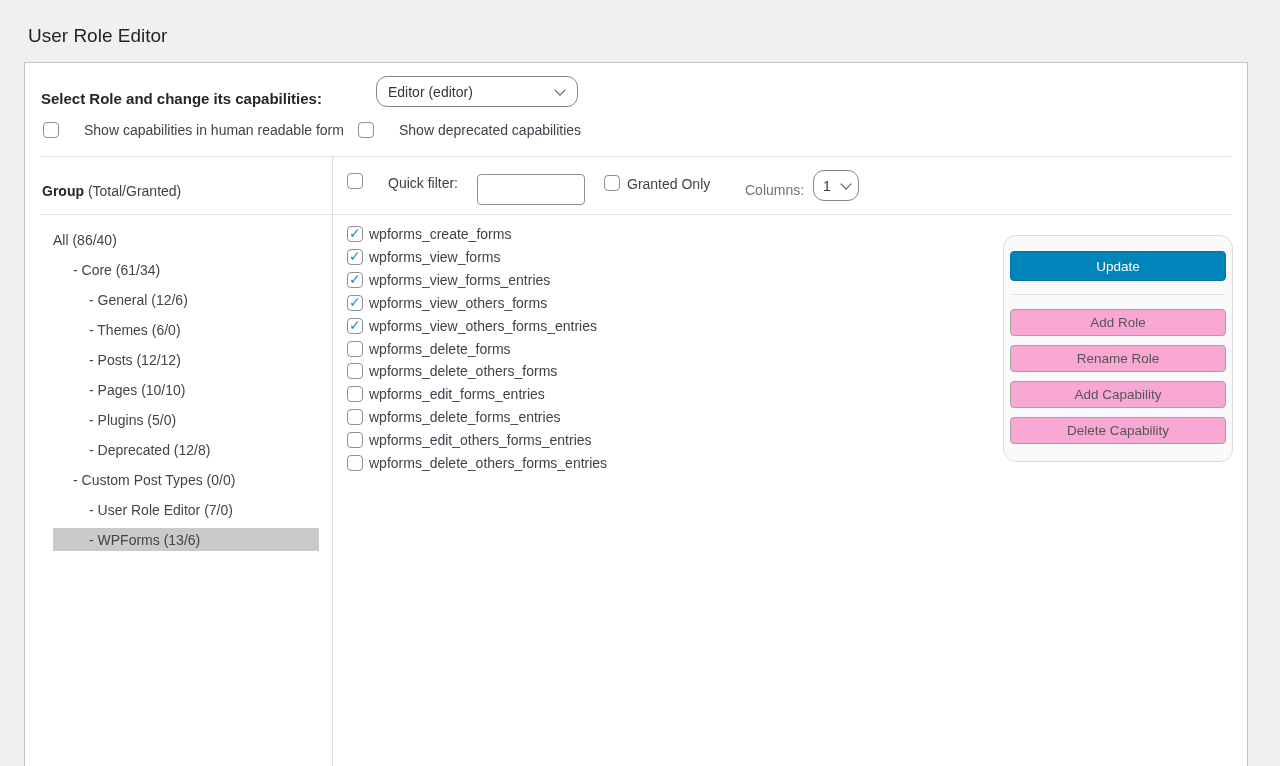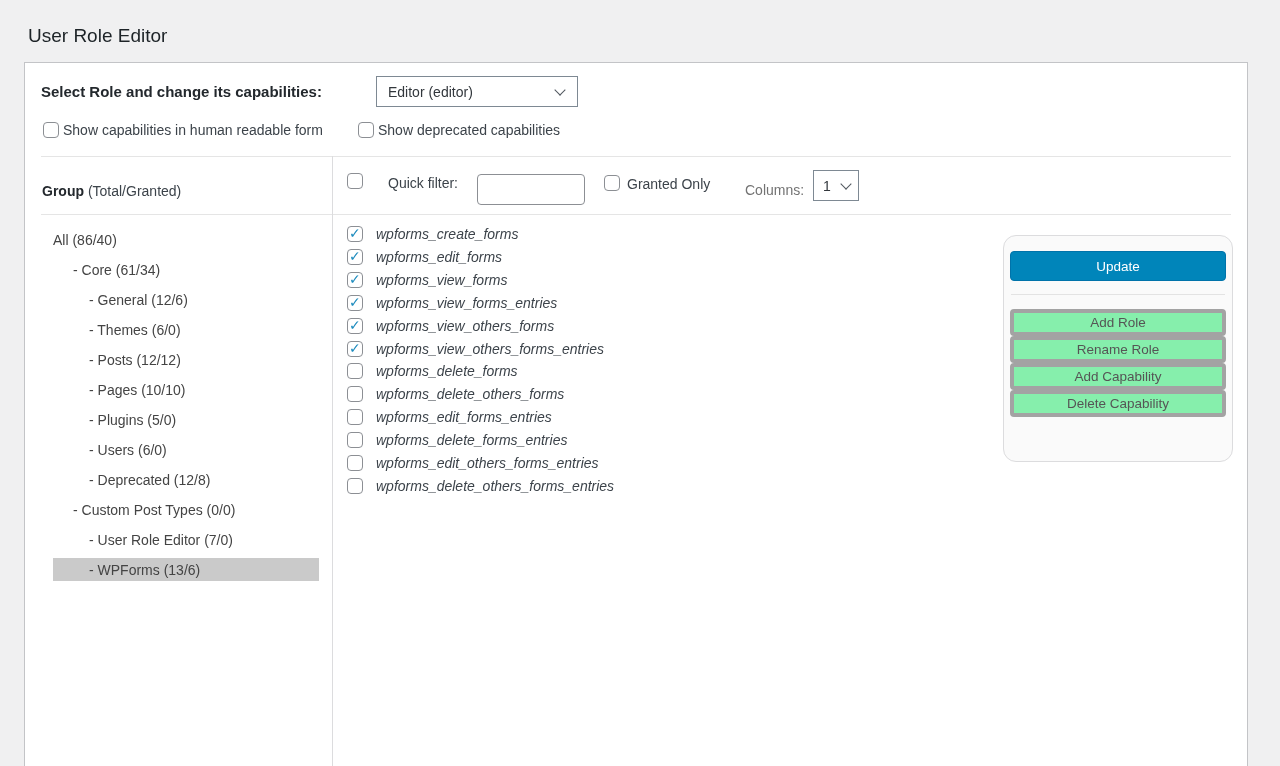--- a/index.html
+++ b/index.html
@@ -11,25 +11,25 @@
   }
   .page-title {
     position:absolute; left:28px; top:25px;
     font-size:19px; font-weight:400; color:#1d2327;
   }
   .panel {
     position:absolute; left:24px; top:62px; width:1224px; height:740px;
     background:#fff; border:1px solid #c3c4c7;
   }
   
-  .role-row { position:absolute; left:16px; top:13px; height:31px; display:flex; align-items:center; }
+  .role-row { position:absolute; left:16px; top:13px; height:31px; display:flex; align-items:flex-end; }
   .role-label { font-size:15px; font-weight:700; color:#23282d; }
   .select {
     position:relative; background:#fff;
-    border:1px solid #7e8993; border-radius:0;
+    border:1px solid #7e8993; border-radius:11px;
     display:flex; align-items:center;
     font-size:14px; color:#32373c; cursor:pointer;
   }
   .role-select { position:absolute; left:351px; top:13px; width:202px; height:31px; padding:0 30px 0 11px; }
   .chev {
     position:absolute; right:13px; top:50%;
     width:8px; height:8px; margin-top:-6px;
     border-right:1.7px solid #50575e; border-bottom:1.7px solid #50575e;
     transform:rotate(45deg);
   }
@@ -38,21 +38,21 @@
     position:relative; display:inline-block; flex:0 0 auto;
     width:16px; height:16px; background:#fff;
     border:1px solid #8c8f94; border-radius:4px; cursor:pointer;
   }
   .cb.checked::after {
     content:"\2713";
     position:absolute; left:1px; top:-2px;
     font-size:14px; line-height:16px; font-weight:700;
     color: var(--check, #1e8cbe);
   }
-  .opt-item { position:absolute; top:59px; display:flex; align-items:center; gap:4px; font-size:14px; color:#3c434a; }
+  .opt-item { position:absolute; top:59px; display:flex; align-items:center; gap:25px; font-size:14px; color:#3c434a; }
   .opt-item-1 { left:18px; }
   .opt-item-2 { left:333px; }
   
   .hdiv { position:absolute; left:16px; right:16px; height:1px; background:#e5e5e5; }
   .hdiv1 { top:93px; }
   .hdiv2 { top:151px; }
   .vdiv { position:absolute; left:307px; top:93px; bottom:0; width:1px; background:#dcdcde; }
   
   .group-header { position:absolute; left:17px; top:120px; font-size:14px; color:#3c434a; }
   .group-header b { color:#23282d; }
@@ -74,42 +74,42 @@
     border:1px solid #8c8f94; border-radius:4px; background:#fff;
     font-family:inherit; font-size:14px; padding:0 8px; color:#2c3338; outline:none;
   }
   .granted-cb { position:absolute; left:272px; top:19px; }
   .granted-label { position:absolute; left:295px; top:20px; font-size:14px; color:#3c434a; }
   .columns-label { position:absolute; left:413px; top:26px; font-size:14px; color:#737373; }
   .columns-select { position:absolute; left:481px; top:14px; width:46px; height:31px; padding:0 0 0 9px; }
   .columns-select .chev { right:8px; }
   
   .caps { position:absolute; left:322px; top:160px; }
-  .cap-row { height:22.85px; display:flex; align-items:center; gap:13px;font-style:italic; }
+  .cap-row { height:22.85px; display:flex; align-items:center; gap:6px; }
   .cap-label { font-size:14px; color:#3c434a; }
   
   .actions {
     position:absolute; left:978px; top:172px; width:230px; height:227px;
     background:#fafafa; border:1px solid #dcdcde; border-radius:13px;
     padding:15px 6px;
   }
   .btn {
     display:block; width:216px; margin:0 auto;
     border-radius:4px; font-family:inherit; font-size:13.5px; cursor:pointer;
   }
   .btn-primary {
     height:30px;
     background: var(--primary, #0085ba);
     border:1px solid var(--primary-border, #0073aa);
     color:#fff;
   }
   .sep { border:none; border-top:1px solid #e3e3e3; margin:13px 1px 14px; }
   .btn-secondary {
-    height:27px; 
-    background:#86efac; border:4px solid #a3a3a3; color:#555;
+    height:27px; margin-bottom:9px;
+    background:#f9a8d4; border:1px solid #a3a3a3; color:#555;
   }
 </style>
 </head>
 <body>
 
 <h1 class="page-title">User Role Editor</h1>
 
 <div class="panel">
 
   <div class="role-row">
@@ -164,44 +164,37 @@
       <div class="tree-row lvl2">
         <span class="tree-label">- Posts (12/12)</span>
       </div>
       <div class="tree-row lvl2">
         <span class="tree-label">- Pages (10/10)</span>
       </div>
       <div class="tree-row lvl2">
         <span class="tree-label">- Plugins (5/0)</span>
       </div>
       <div class="tree-row lvl2">
-        <span class="tree-label">- Users (6/0)</span>
-      </div>
-      <div class="tree-row lvl2">
         <span class="tree-label">- Deprecated (12/8)</span>
       </div>
       <div class="tree-row lvl1">
         <span class="tree-label">- Custom Post Types (0/0)</span>
       </div>
       <div class="tree-row lvl2">
         <span class="tree-label">- User Role Editor (7/0)</span>
       </div>
       <div class="tree-row lvl2 selected">
         <span class="tree-label">- WPForms (13/6)</span>
       </div>
     </div>
 
   <div class="caps">
       <div class="cap-row">
         <span class="cb checked"></span>
         <span class="cap-label">wpforms_create_forms</span>
-      </div>
-      <div class="cap-row">
-        <span class="cb checked"></span>
-        <span class="cap-label">wpforms_edit_forms</span>
       </div>
       <div class="cap-row">
         <span class="cb checked"></span>
         <span class="cap-label">wpforms_view_forms</span>
       </div>
       <div class="cap-row">
         <span class="cb checked"></span>
         <span class="cap-label">wpforms_view_forms_entries</span>
       </div>
       <div class="cap-row">

